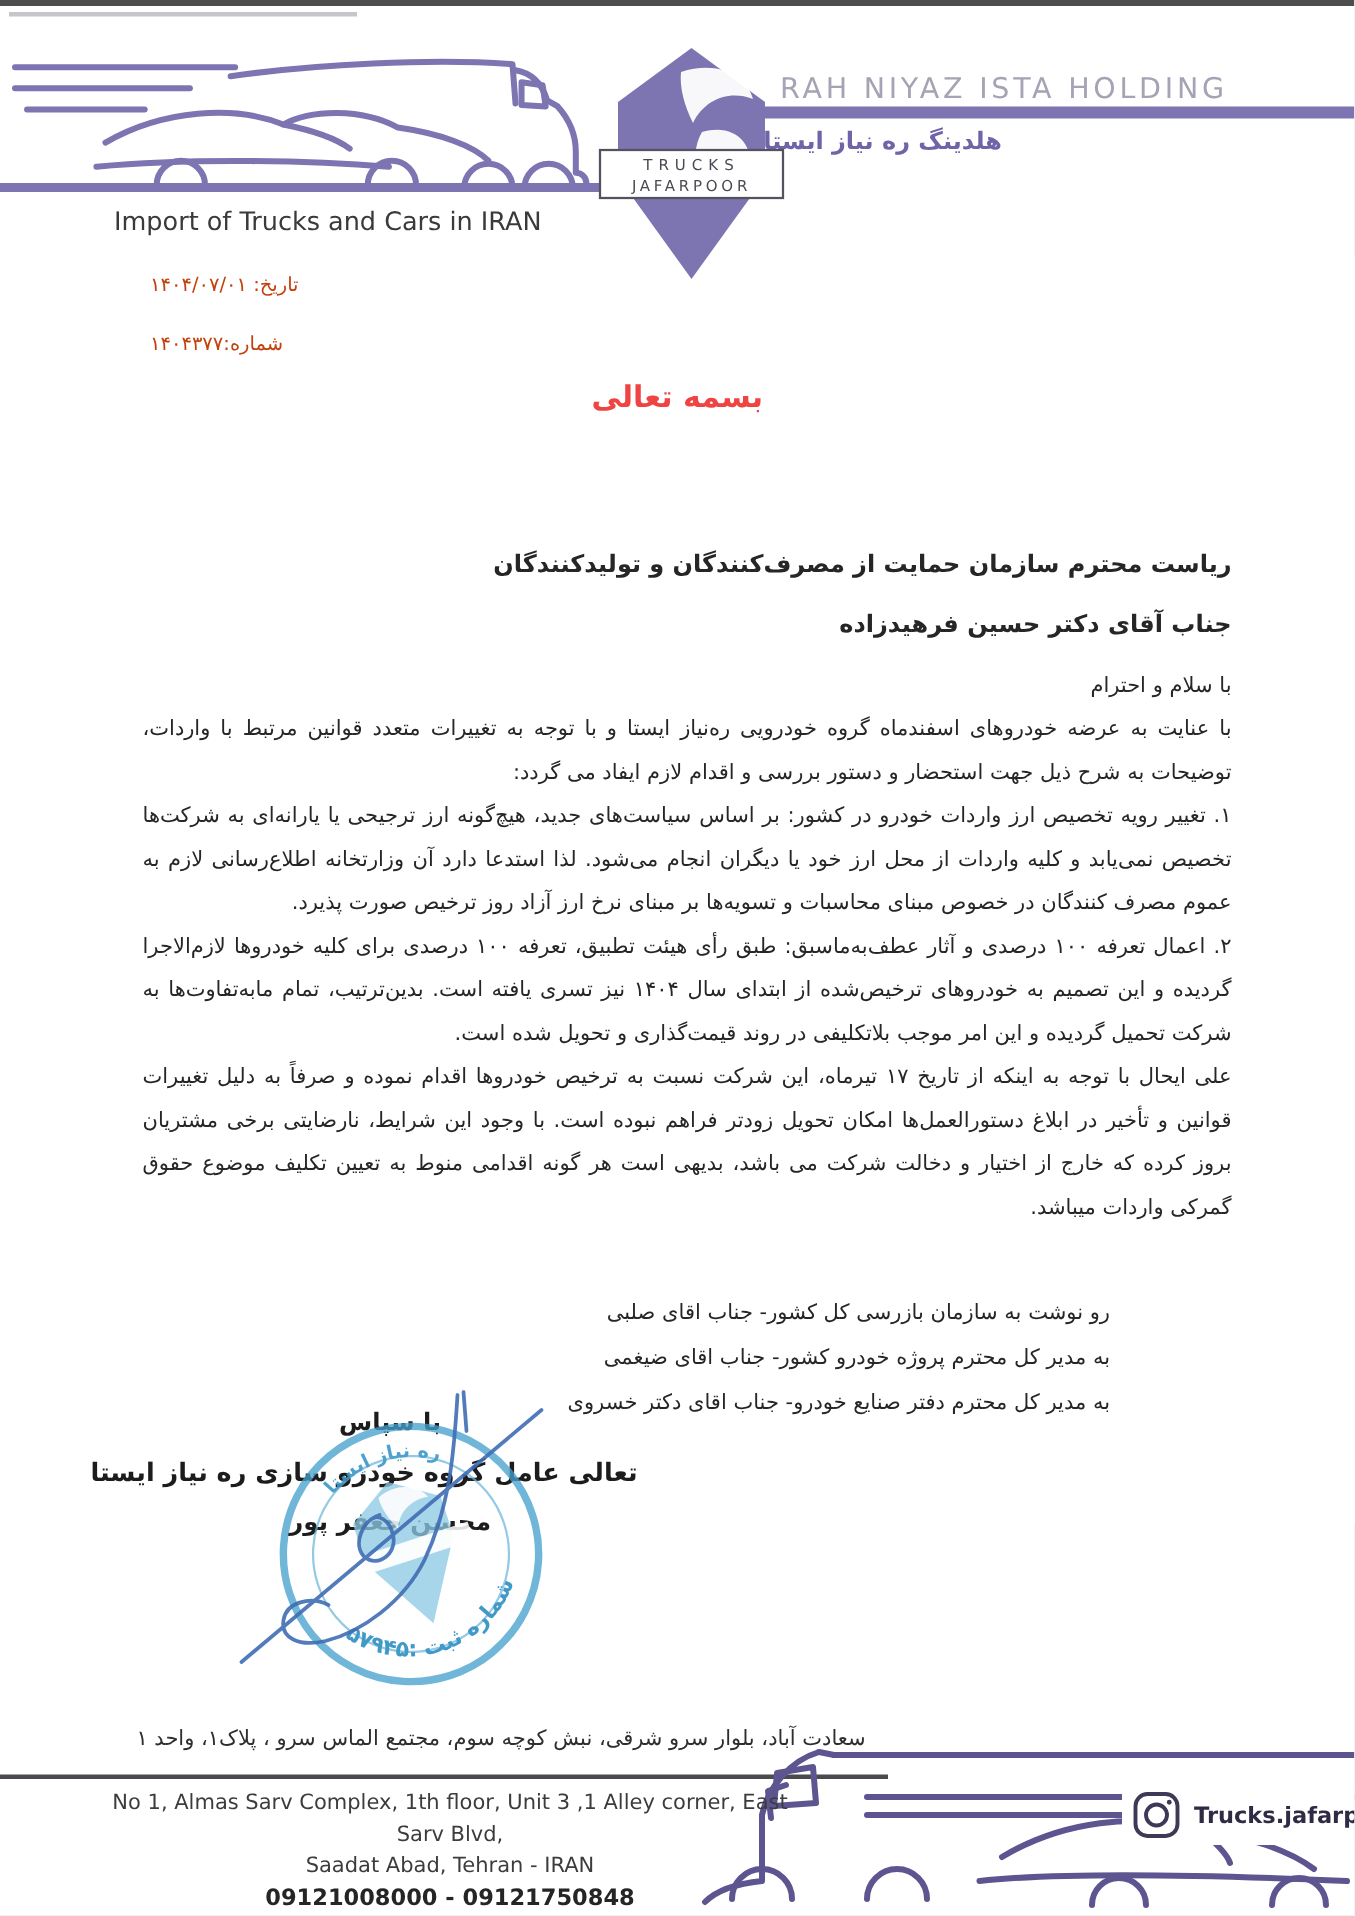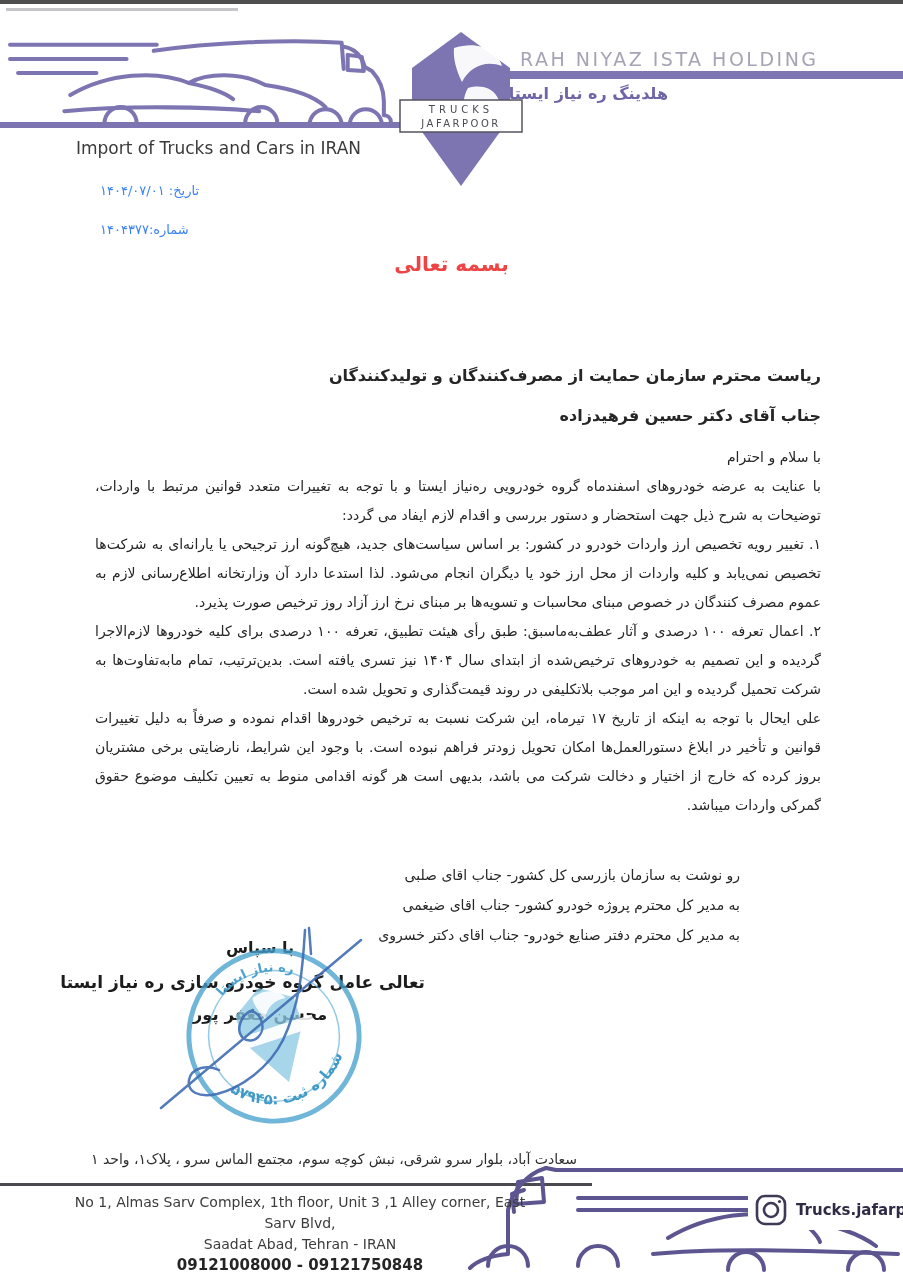--- a/index.html
+++ b/index.html
@@ -20,21 +20,21 @@
   .holding-en {
     position:absolute; left:520px; top:48px; font-size:19px; letter-spacing:2.5px;
     color:#a6a3b4; font-weight:500; white-space:nowrap;
   }
   .bar-right { position:absolute; left:510px; top:71px; width:393px; height:8px; background:#7d74b2; }
   .holding-fa {
     position:absolute; left:520px; top:84px; width:148px; direction:rtl; text-align:right;
     font-weight:bold; font-size:16px; color:#6e65a8; white-space:nowrap;
   }
   .tagline { position:absolute; left:76px; top:138px; font-size:17px; color:#3a3a3a; }
-  .meta-line { position:absolute; left:100px; direction:rtl; font-size:13px; color:#3b82f6; white-space:nowrap; }
+  .meta-line { position:absolute; left:100px; direction:rtl; font-size:13px; color:#c2410c; white-space:nowrap; }
   .meta-date { top:183px; }
   .meta-number { top:222px; }
 
   
   .bismillah { position:absolute; left:0; right:0; top:252px; text-align:center;
     font-weight:bold; font-size:20px; color:#ef4444; }
   .letter-body { position:absolute; left:95px; right:82px; top:356px; direction:rtl; }
   .recipient { font-weight:bold; font-size:16px; line-height:40px; }
   .salutation { font-size:14px; line-height:30px; margin-top:6px; }
   .para { font-size:14px; line-height:29px; text-align:justify; }

